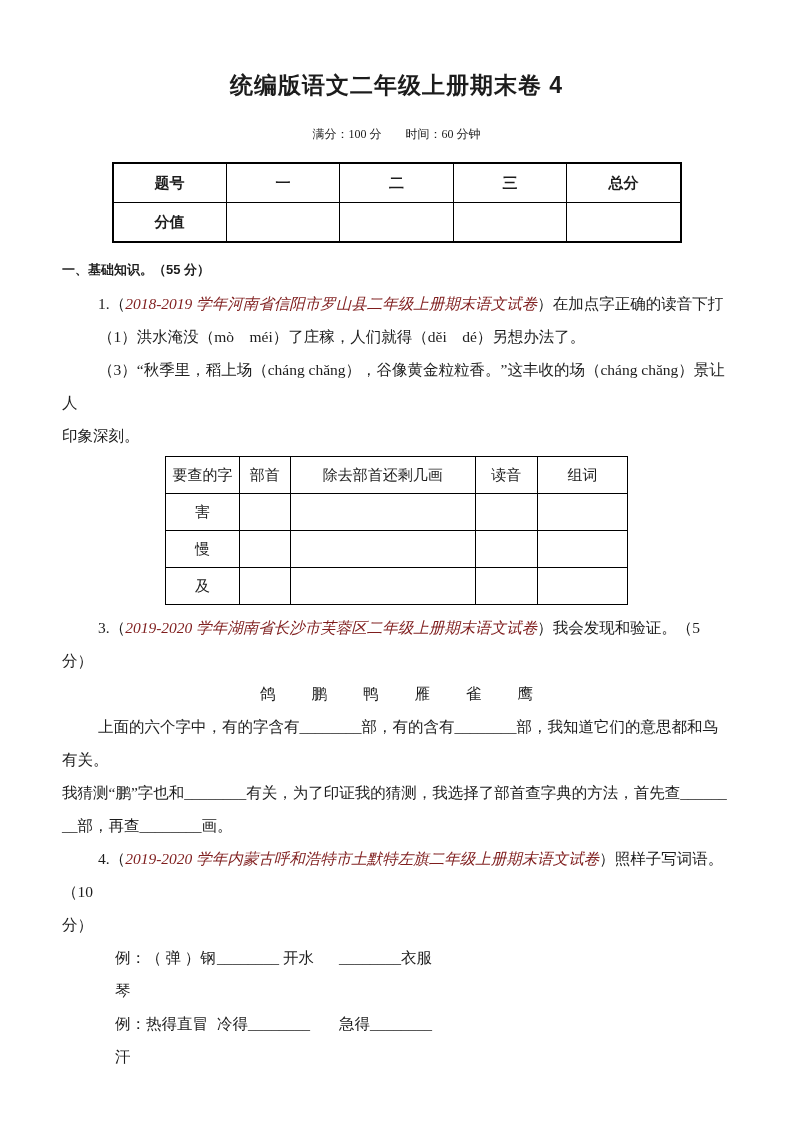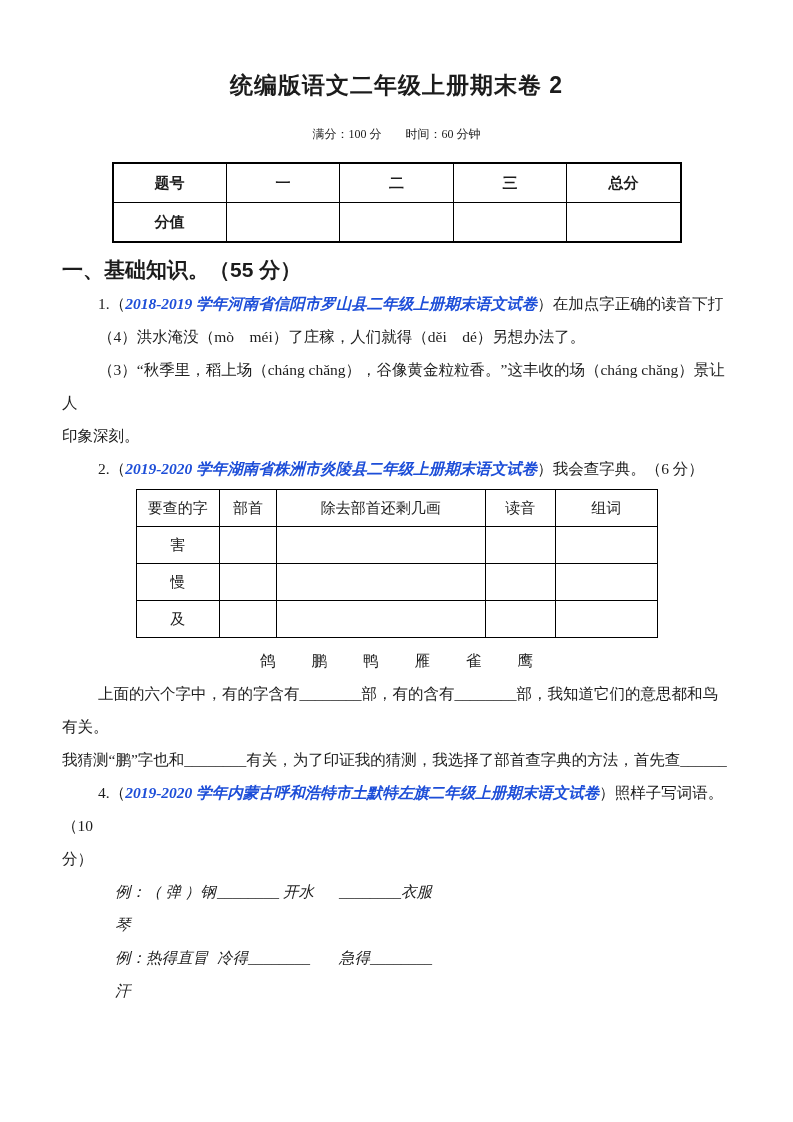--- a/index.html
+++ b/index.html
@@ -22,45 +22,45 @@
     width:570px; margin:0 auto 10px auto; border-collapse:collapse;
     table-layout:fixed; border:2px solid #000;
     font-family:"Liberation Sans","DejaVu Sans",sans-serif;
   }
   table.score td {
     border:1px solid #000; height:36px; text-align:center;
     font-size:15px; font-weight:bold;
   }
   .heading {
     font-family:"Liberation Sans","DejaVu Sans",sans-serif;
-    font-weight:bold; font-size:21px; line-height:34px; margin:0;
+    font-weight:bold; font-size:13px; line-height:34px; margin:0;
   }
   .line { font-size:15.5px; line-height:33px; margin:0; white-space:pre-wrap; }
   .indent { text-indent:36px; }
-  .src { color:#1d4ed8; font-weight:bold; font-style:italic; }
+  .src { color:#7f1d1d; font-weight:normal; font-style:italic; }
   table.dict {
-    width:522px; margin:4px auto 6px auto; border-collapse:collapse;
+    width:463px; margin:4px auto 6px auto; border-collapse:collapse;
     table-layout:fixed; font-size:15px;border-radius:10px;
   }
   table.dict td { border:1px solid #000; text-align:center; height:34px; }
   .birds {
     display:flex; justify-content:center; gap:36px;
     font-size:15.5px; line-height:33px;
   }
   .exrow {
     display:grid; grid-template-columns:102px 122px 130px 1fr;
-    padding-left:53px; font-size:15.5px; line-height:33px; white-space:pre-wrap;font-style:italic;
+    padding-left:53px; font-size:15.5px; line-height:33px; white-space:pre-wrap;
   }
 </style>
 </head>
 <body>
 
 <div class="page">
 
-  <h1 class="title">统编版语文二年级上册期末卷 2</h1>
+  <h1 class="title">统编版语文二年级上册期末卷 4</h1>
   <div class="subtitle">满分：100 分　　时间：60 分钟</div>
 
   <table class="score">
     <tbody>
         <tr>
       <td>题号</td>
       <td>一</td>
       <td>二</td>
       <td>三</td>
       <td>总分</td>
@@ -71,25 +71,24 @@
       <td></td>
       <td></td>
       <td></td>
     </tr>
   </tbody>
     </table>
 
   <p class="heading">一、基础知识。（55 分）</p>
 
   <p class="line indent"><span>1.（</span><span class="src">2018-2019 学年河南省信阳市罗山县二年级上册期末语文试卷</span><span>）在加点字正确的读音下打</span></p>
-  <p class="line indent">（4）洪水淹没（mò　méi）了庄稼，人们就得（děi　dé）另想办法了。</p>
+  <p class="line indent">（1）洪水淹没（mò　méi）了庄稼，人们就得（děi　dé）另想办法了。</p>
   <p class="line indent">（3）“秋季里，稻上场（cháng chǎng），谷像黄金粒粒香。”这丰收的场（cháng chǎng）景让人</p>
   <p class="line">印象深刻。</p>
 
-  <p class="line indent"><span>2.（</span><span class="src">2019-2020 学年湖南省株洲市炎陵县二年级上册期末语文试卷</span><span>）我会查字典。（6 分）</span></p>
 
   <table class="dict">
     <colgroup>
       <col style="width:16%">
         <col style="width:11%">
         <col style="width:40%">
         <col style="width:13.5%">
         <col style="width:19.5%">
     </colgroup>
     <tbody>
@@ -117,30 +116,32 @@
     <tr>
       <td>及</td>
       <td></td>
       <td></td>
       <td></td>
       <td></td>
     </tr>
   </tbody>
     </table>
 
+  <p class="line indent"><span>3.（</span><span class="src">2019-2020 学年湖南省长沙市芙蓉区二年级上册期末语文试卷</span><span>）我会发现和验证。（5 分）</span></p>
   <div class="birds">
     <span>鸽</span>
     <span>鹏</span>
     <span>鸭</span>
     <span>雁</span>
     <span>雀</span>
     <span>鹰</span>
   </div>
   <p class="line indent">上面的六个字中，有的字含有________部，有的含有________部，我知道它们的意思都和鸟有关。</p>
   <p class="line">我猜测“鹏”字也和________有关，为了印证我的猜测，我选择了部首查字典的方法，首先查______</p>
+  <p class="line">__部，再查________画。</p>
 
   <p class="line indent"><span>4.（</span><span class="src">2019-2020 学年内蒙古呼和浩特市土默特左旗二年级上册期末语文试卷</span><span>）照样子写词语。（10</span></p>
   <p class="line">分）</p>
   <div class="exrow">
     <span>例：（ 弹 ）钢琴</span>
     <span>________ 开水</span>
     <span>________衣服</span>
   </div>
   <div class="exrow">
     <span>例：热得直冒汗</span>

